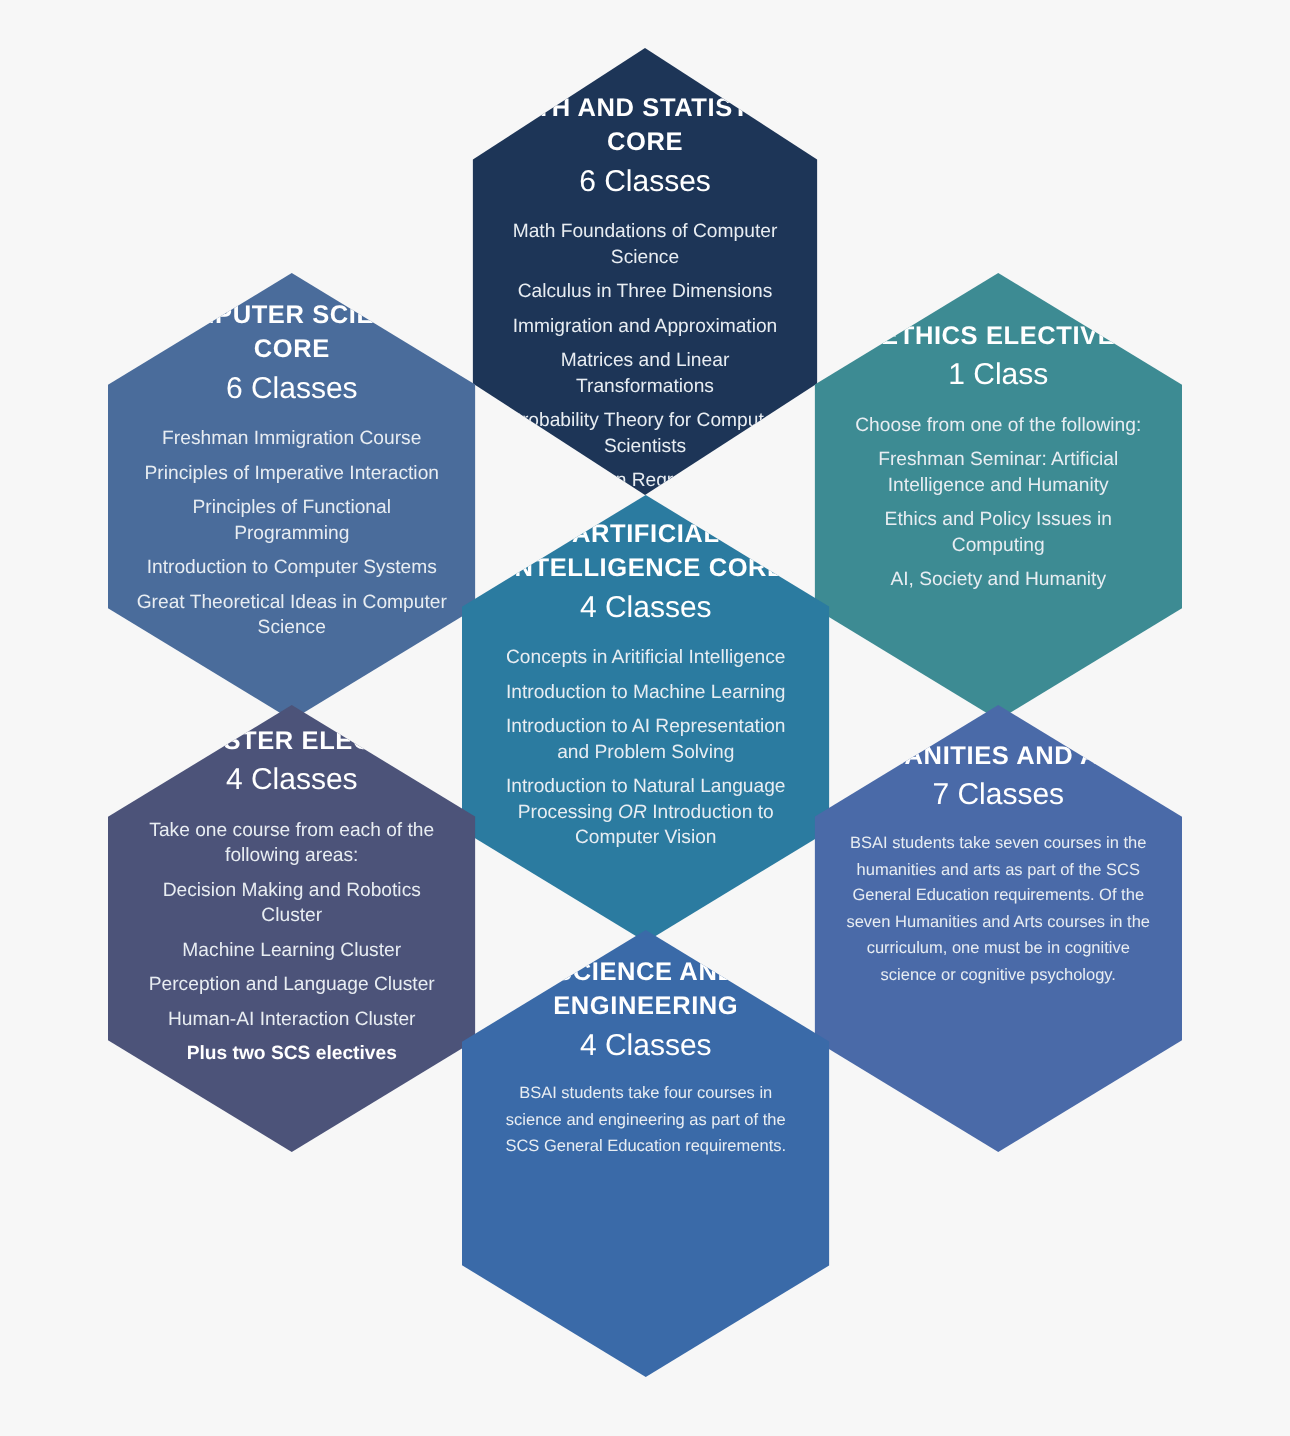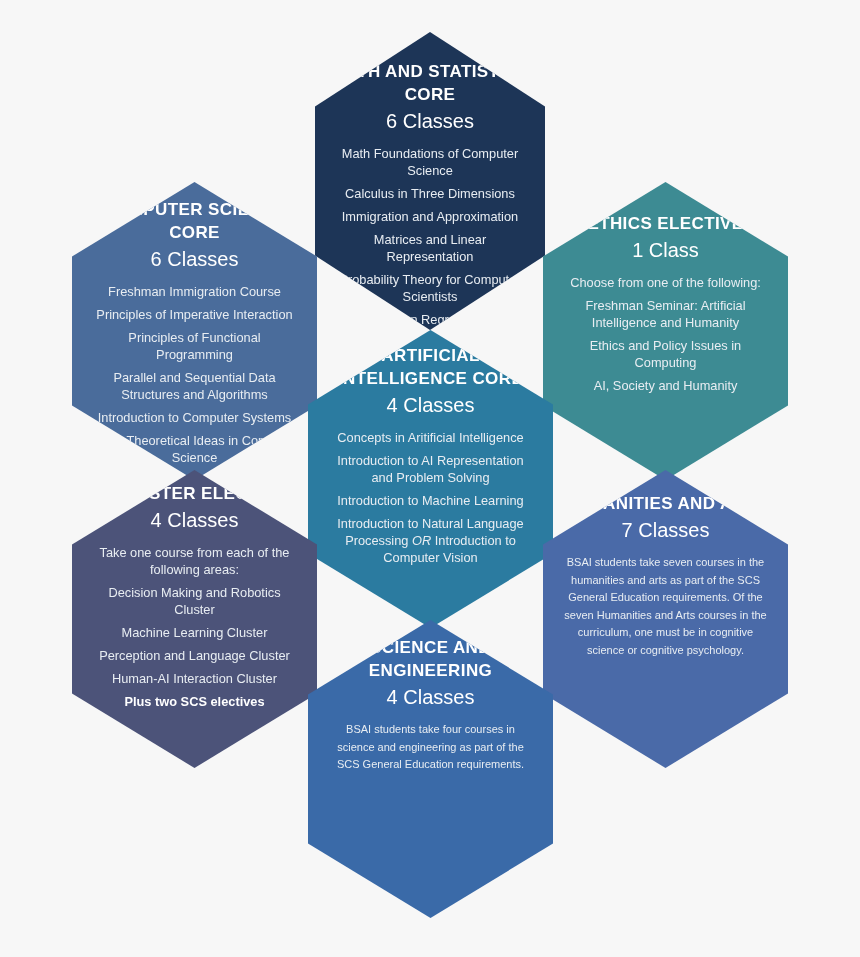--- a/index.html
+++ b/index.html
@@ -142,36 +142,35 @@
 <div id="diagram">
 
   <div class="hex" id="hex-math" style="background: rgb(29, 53, 87);">
     <div class="hex-inner">
       <div class="hex-title">MATH AND STATISTICS CORE</div>
       <div class="hex-count">6 Classes</div>
       <ul class="hex-list">
         <li>Math Foundations of Computer Science</li>
         <li>Calculus in Three Dimensions</li>
         <li>Immigration and Approximation</li>
-        <li>Matrices and Linear Representation</li>
+        <li>Matrices and Linear Transformations</li>
         <li>Probability Theory for Computer Scientists</li>
         <li>Modern Regression</li>
       </ul>
     </div>
   </div>
 
   <div class="hex" id="hex-cs" style="background: rgb(74, 108, 155);">
     <div class="hex-inner">
       <div class="hex-title">COMPUTER SCIENCE CORE</div>
       <div class="hex-count">6 Classes</div>
       <ul class="hex-list">
         <li>Freshman Immigration Course</li>
         <li>Principles of Imperative Interaction</li>
         <li>Principles of Functional Programming</li>
-        <li>Parallel and Sequential Data Structures and Algorithms</li>
         <li>Introduction to Computer Systems</li>
         <li>Great Theoretical Ideas in Computer Science</li>
       </ul>
     </div>
   </div>
 
   <div class="hex" id="hex-ethics" style="background: rgb(61, 139, 147);">
     <div class="hex-inner">
       <div class="hex-title">ETHICS ELECTIVE</div>
       <div class="hex-count">1 Class</div>
@@ -183,22 +182,22 @@
       </ul>
     </div>
   </div>
 
   <div class="hex" id="hex-ai" style="background: rgb(43, 123, 160);">
     <div class="hex-inner">
       <div class="hex-title">ARTIFICIAL INTELLIGENCE CORE</div>
       <div class="hex-count">4 Classes</div>
       <ul class="hex-list">
         <li>Concepts in Aritificial Intelligence</li>
+        <li>Introduction to Machine Learning</li>
         <li>Introduction to AI Representation and Problem Solving</li>
-        <li>Introduction to Machine Learning</li>
         <li><span>Introduction to Natural Language Processing </span><em class="or">OR</em><span> Introduction to Computer Vision</span></li>
       </ul>
     </div>
   </div>
 
   <div class="hex" id="hex-cluster" style="background: rgb(76, 83, 121);">
     <div class="hex-inner">
       <div class="hex-title">AI CLUSTER ELECTIVES</div>
       <div class="hex-count">4 Classes</div>
       <ul class="hex-list">

